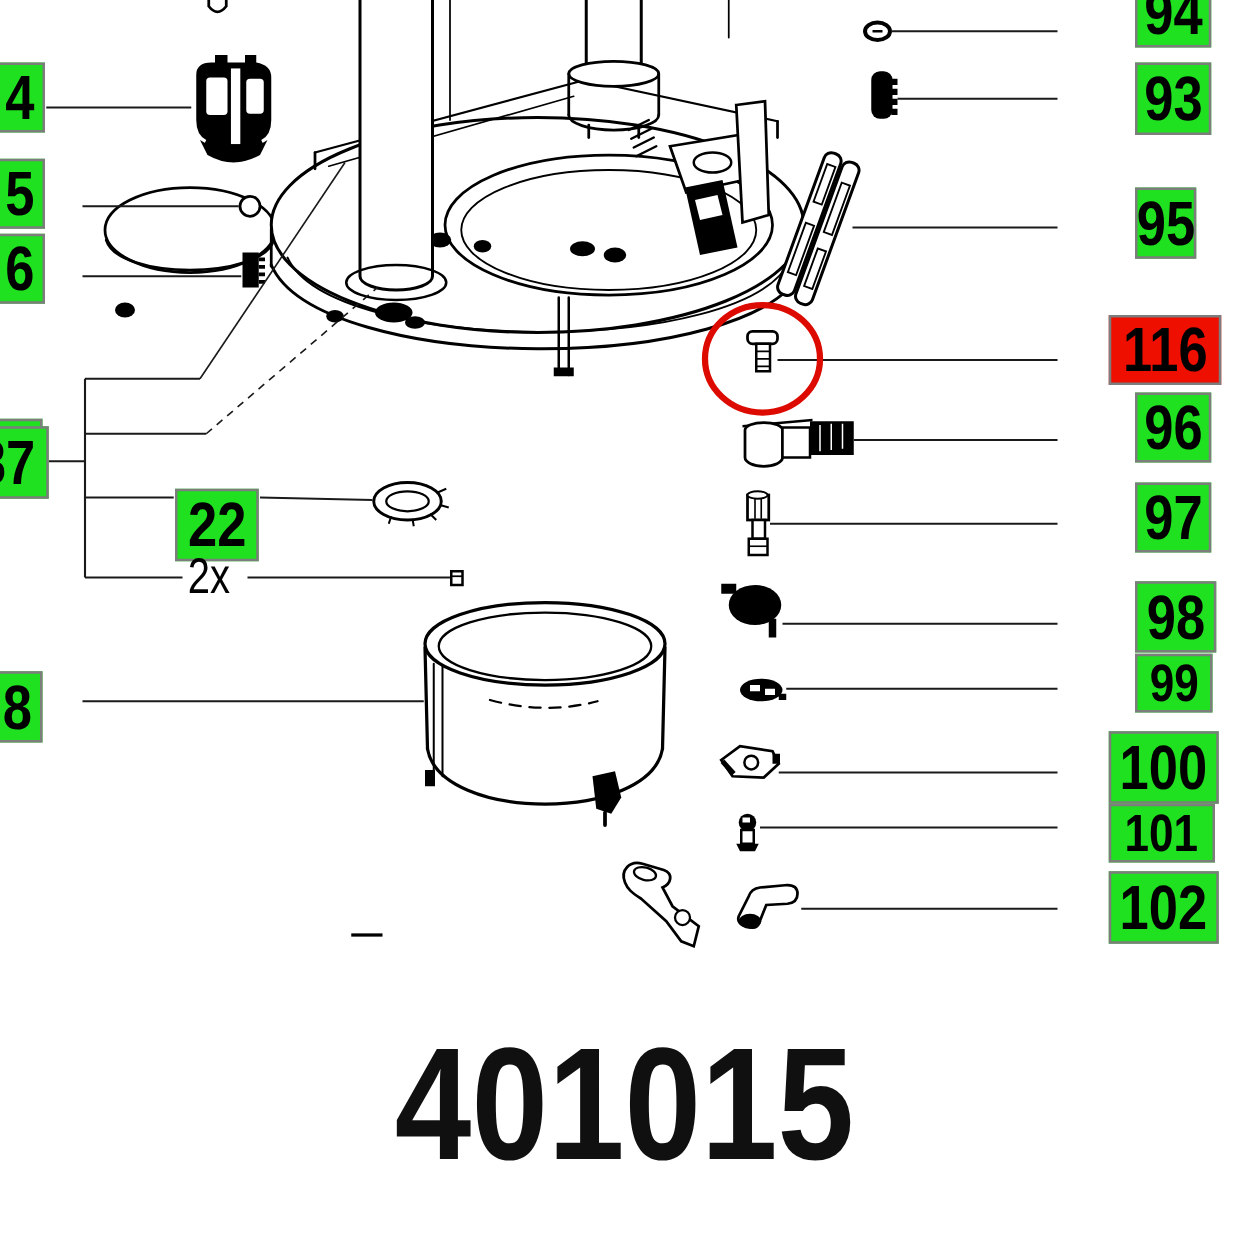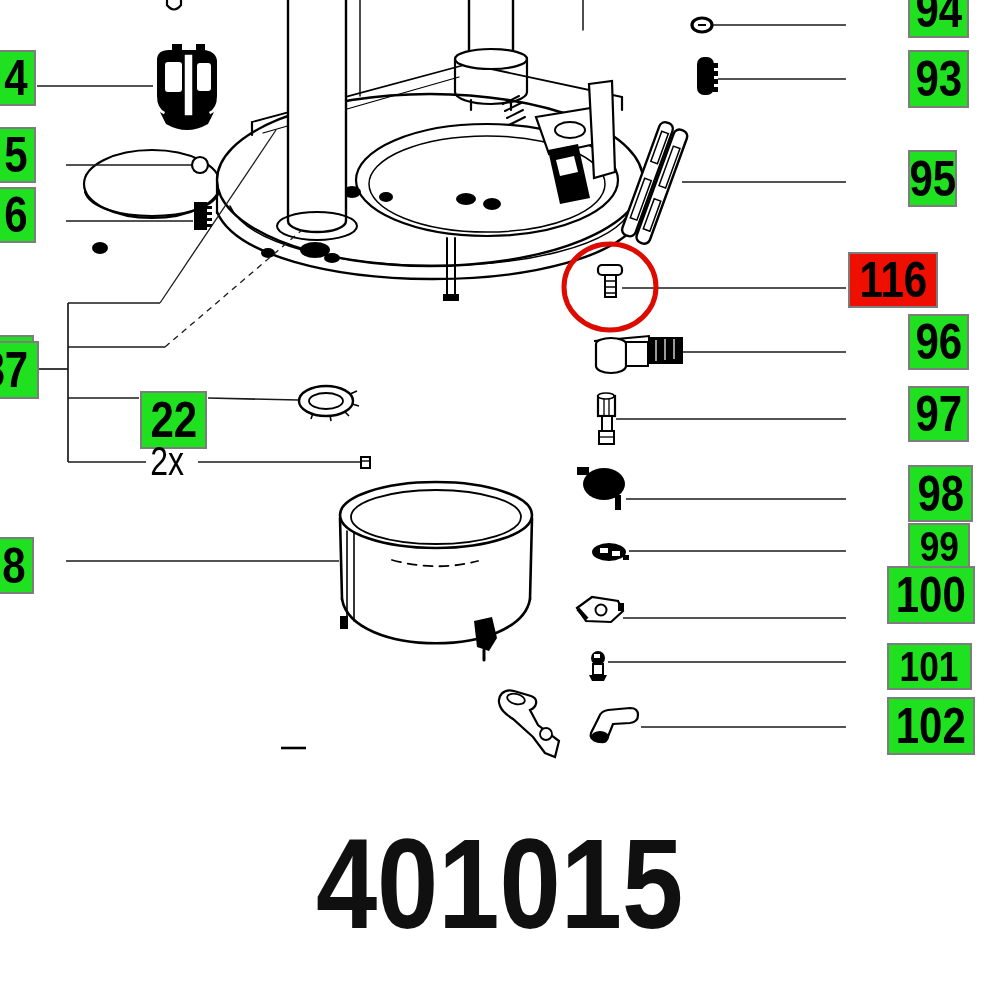--- a/index.html
+++ b/index.html
@@ -294,36 +294,36 @@
 
 <div class="callout" style="left:908px;top:-18px;width:61px;height:56px;">
   <span>94</span>
 </div>
 <div class="callout" style="left:908px;top:50px;width:61px;height:58px;">
   <span>93</span>
 </div>
 <div class="callout" style="left:908px;top:150px;width:49px;height:57px;">
   <span>95</span>
 </div>
-<div class="callout red" style="left:848px;top:252px;width:90px;height:56px;">
+<div class="callout red" style="left:887px;top:252px;width:90px;height:56px;">
   <span>116</span>
 </div>
 <div class="callout" style="left:908px;top:314px;width:61px;height:56px;">
   <span>96</span>
 </div>
 <div class="callout" style="left:908px;top:386px;width:61px;height:56px;">
   <span>97</span>
 </div>
 <div class="callout" style="left:908px;top:465px;width:65px;height:57px;">
   <span>98</span>
 </div>
 <div class="callout small" style="left:908px;top:523px;width:62px;height:47px;">
   <span>99</span>
 </div>
-<div class="callout" style="left:887px;top:566px;width:88px;height:58px;">
+<div class="callout" style="left:887px;top:585px;width:88px;height:58px;">
   <span>100</span>
 </div>
 <div class="callout small" style="left:887px;top:643px;width:85px;height:47px;">
   <span>101</span>
 </div>
 <div class="callout" style="left:887px;top:697px;width:88px;height:58px;text-align:right;">
   <span>102</span>
 </div>
 
 <div class="qty">

